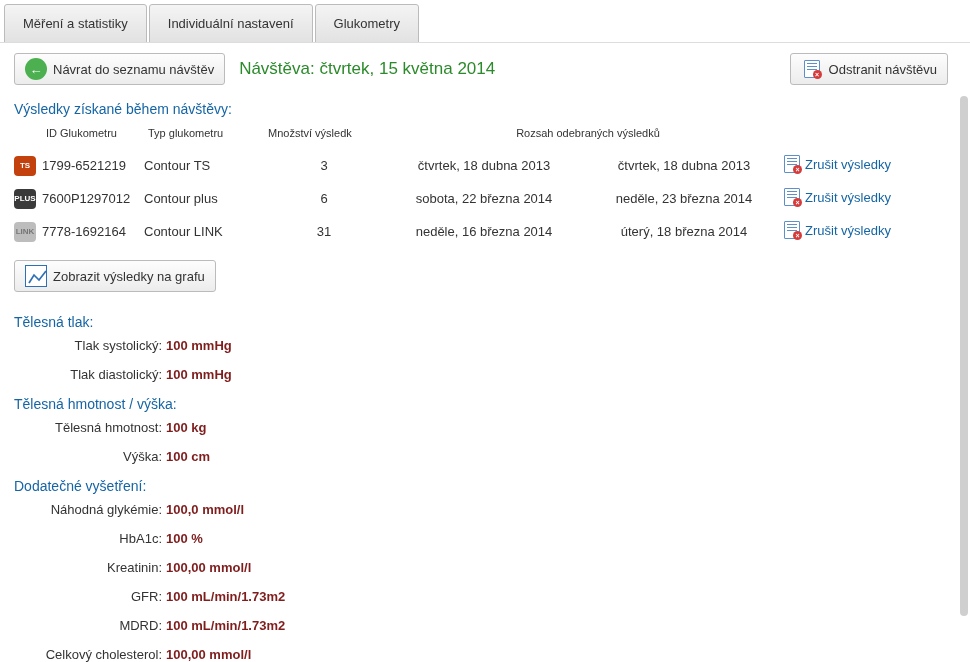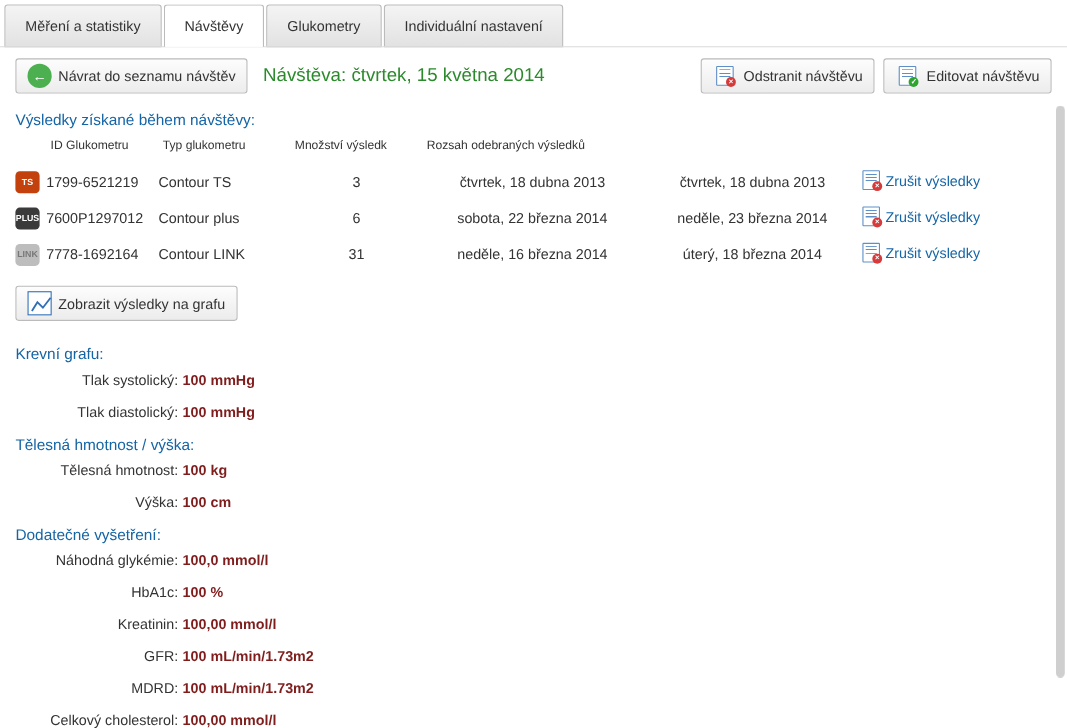--- a/index.html
+++ b/index.html
@@ -51,21 +51,21 @@
     padding: 0 14px 0 14px;
     overflow-y: auto;
     margin-right: 4px;
   }
   .scrollthumb {
     position: absolute; right: 2px; top: 96px; width: 8px; height: 520px;
     background: #cfcfcf; border-radius: 4px;
   }
   .section-title { color: #1565a5; font-size: 14px; margin: 8px 0 8px; }
   .col-headers { display: grid; grid-template-columns: 130px 120px 120px 200px 200px 160px; padding: 2px 4px 10px; color: #333; font-size: 11px; }
-  .col-headers .span2 { grid-column: 4 / span 2; text-align: left; }
+  .col-headers .span2 { grid-column: 4 / span 2; text-align: center; }
   .results-row {
     display: grid;
     grid-template-columns: 28px 102px 120px 120px 200px 200px 160px;
     align-items: center;
     padding: 6px 0;
   }
   .results-row .c3 { text-align: center; }
   .results-row .c4, .results-row .c5 { text-align: center; }
   .meter-ic { width: 22px; height: 20px; border-radius: 4px; display:flex; align-items:center; justify-content:center; font-size: 8px; font-weight:700; color:#fff; }
   .m-ts { background:#c2410c; }
@@ -88,49 +88,40 @@
   .kv { display:grid; grid-template-columns: 142px auto; gap:14px 4px; margin:4px 0 0 6px; align-items:baseline; }
   .kv .k { text-align:right; color:#333; }
   .kv .v { font-weight:700; color:#7f1d1d; }
   .back-arrow { width:22px; height:22px; border-radius:50%; background:#4caf50; display:flex; align-items:center; justify-content:center; color:#fff; font-size:13px; font-weight:700; }
 </style>
 </head>
 <body>
 
 <div class="tabs">
   <div class="tab">Měření a statistiky</div>
-  <div class="tab active">Návštěvy</div>
+  <div class="tab">Individuální nastavení</div>
   <div class="tab">Glukometry</div>
-  <div class="tab">Individuální nastavení</div>
 </div>
 
 <div class="toolbar">
   <button class="btn">
     <span class="ic">
         <span class="back-arrow">←</span>
       </span>
     <span>Návrat do seznamu návštěv</span>
   </button>
   <span class="visit-title">Návštěva: čtvrtek, 15 května 2014</span>
   <span class="spacer"></span>
   <button class="btn" style="margin-right:8px;">
     <span class="ic">
         <span class="ic-sheet">
           <span class="x">×</span>
         </span>
       </span>
     <span>Odstranit návštěvu</span>
-  </button>
-  <button class="btn">
-    <span class="ic">
-        <span class="ic-sheet">
-          <span class="ok">✓</span>
-        </span>
-      </span>
-    <span>Editovat návštěvu</span>
   </button>
 </div>
 
 <div class="content">
 
   <div class="section-title">Výsledky získané během návštěvy:</div>
 
   <div class="col-headers">
     <div style="padding-left:28px;">ID Glukometru</div>
     <div>Typ glukometru</div>
@@ -192,21 +183,21 @@
 
   <button class="btn chart-btn">
     <span class="ic chart-ic">
       <svg width="20" height="20">
           <polyline points="1,15 6,7 11,12 18,3" fill="none" stroke="#2f6fb8" stroke-width="1.7"></polyline>
         </svg>
     </span>
     <span>Zobrazit výsledky na grafu</span>
   </button>
 
-  <div class="section-title" style="margin-top:18px;">Krevní grafu:</div>
+  <div class="section-title" style="margin-top:18px;">Tělesná tlak:</div>
   <div class="kv">
     <div class="k">Tlak systolický:</div>
     <div class="v">100 mmHg</div>
     <div class="k">Tlak diastolický:</div>
     <div class="v">100 mmHg</div>
   </div>
 
   <div class="section-title" style="margin-top:14px;">Tělesná hmotnost / výška:</div>
   <div class="kv">
     <div class="k">Tělesná hmotnost:</div>

